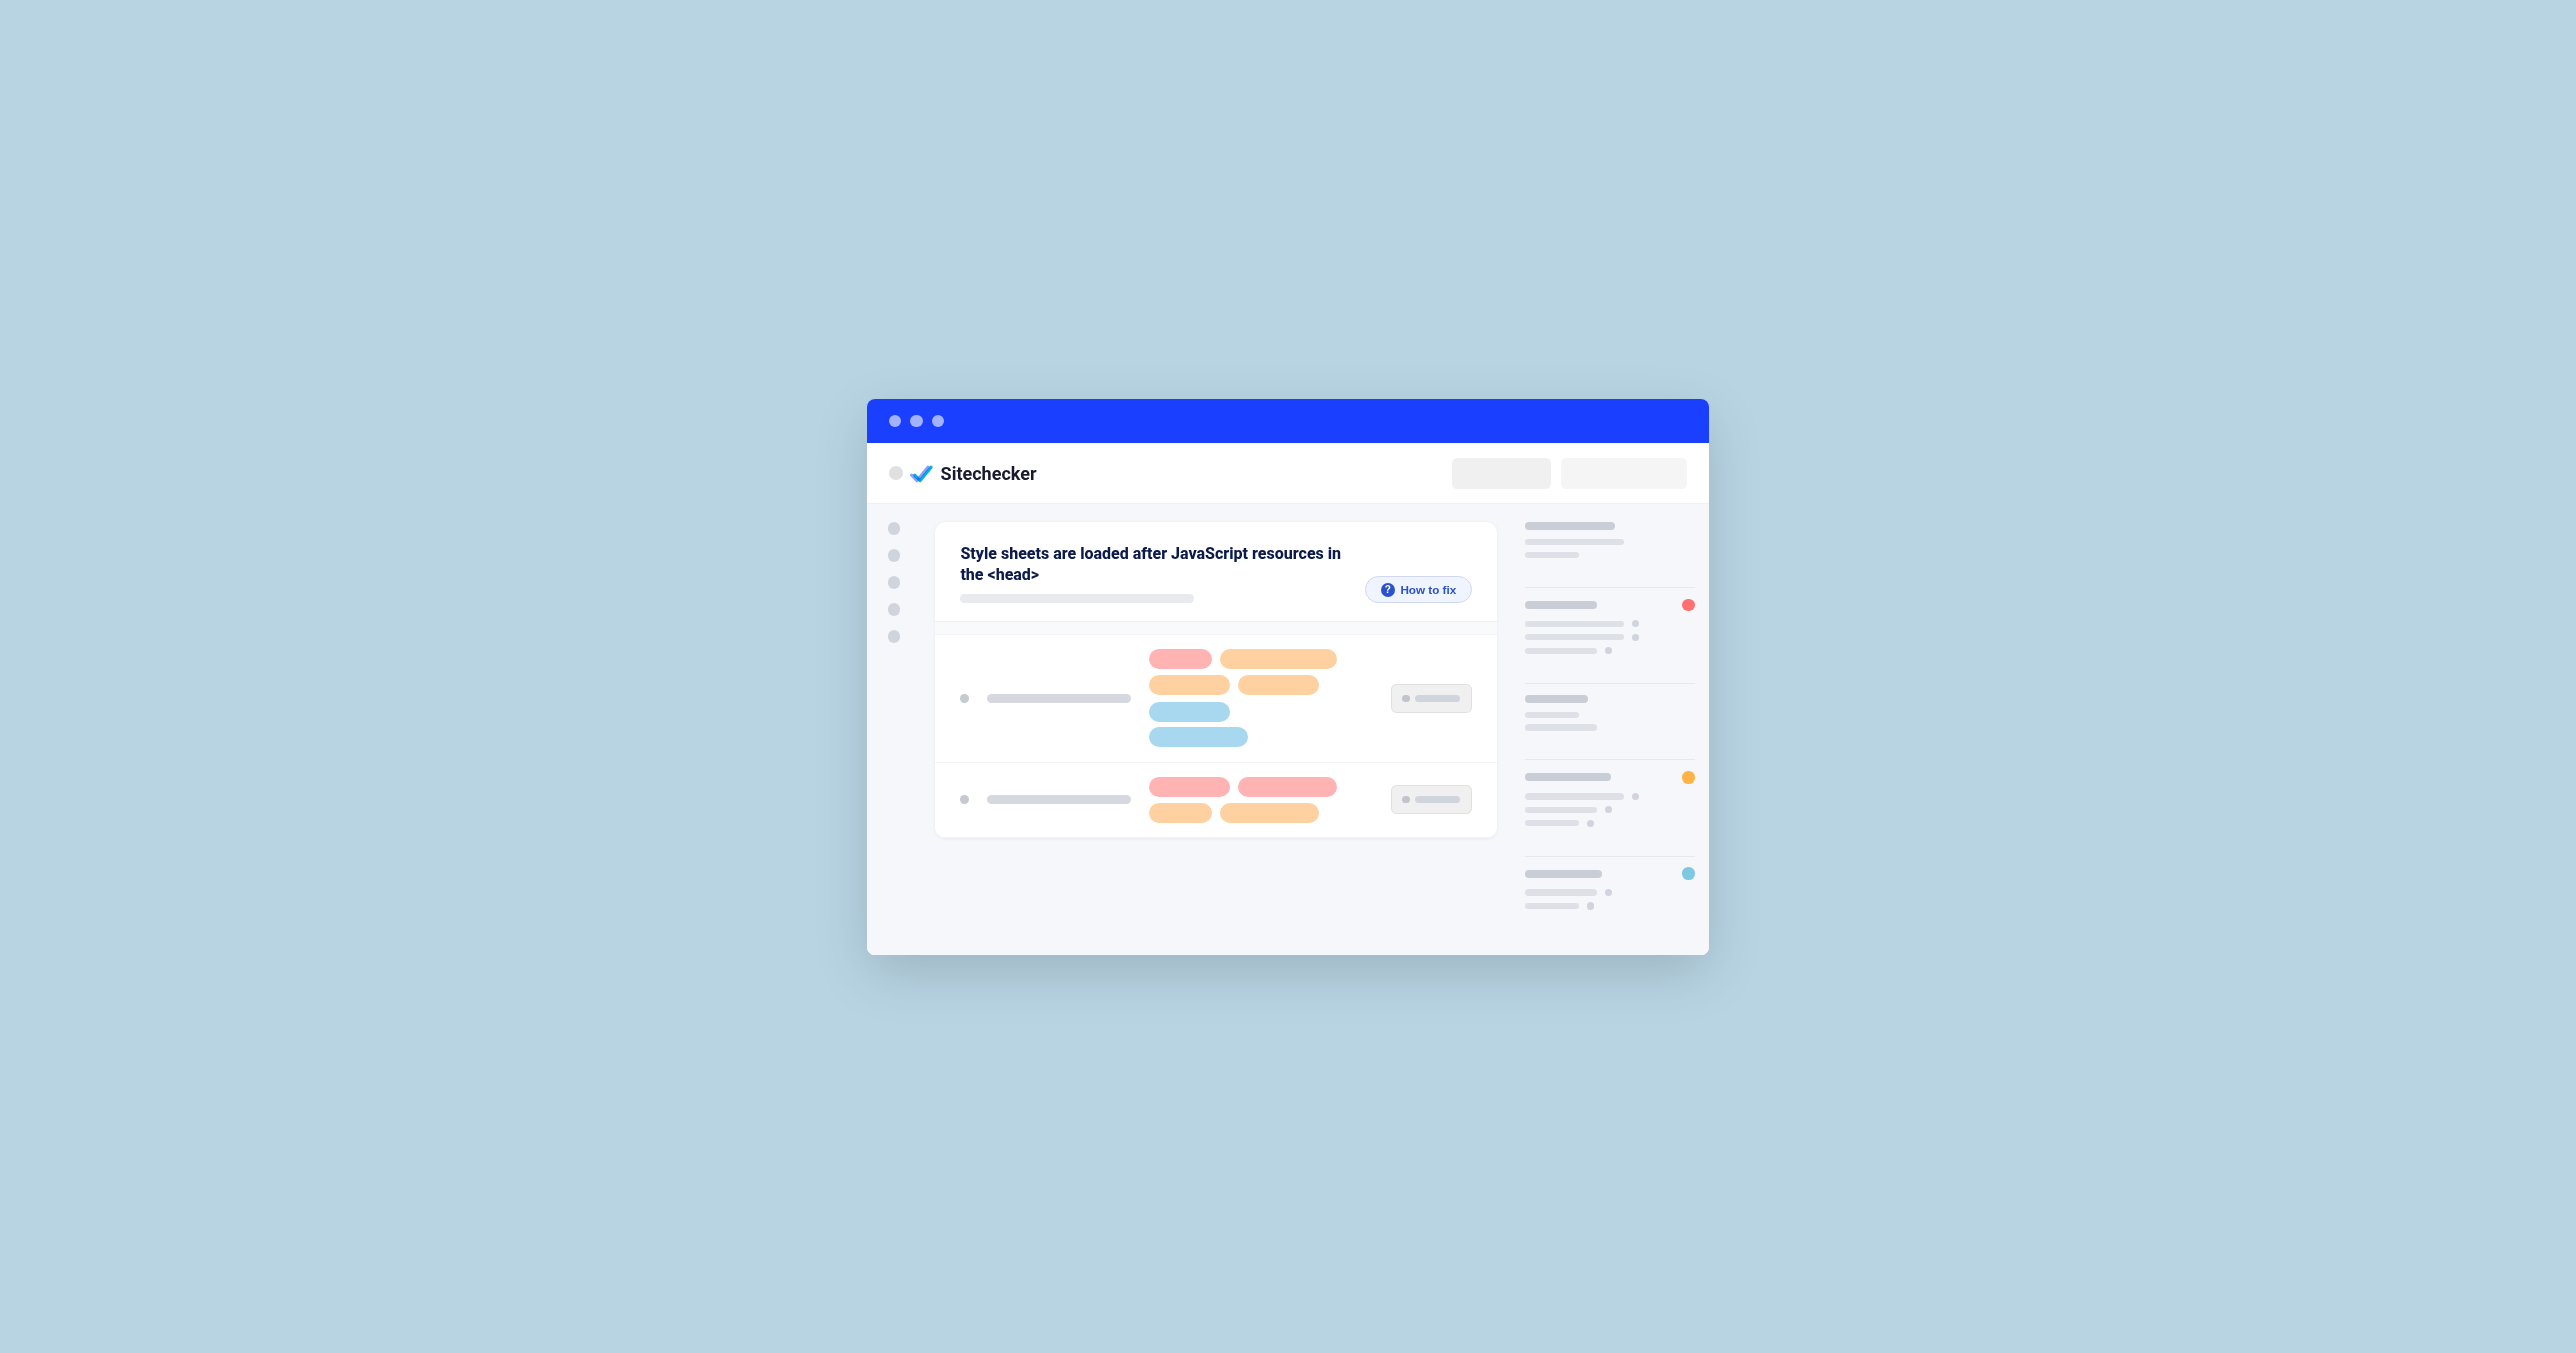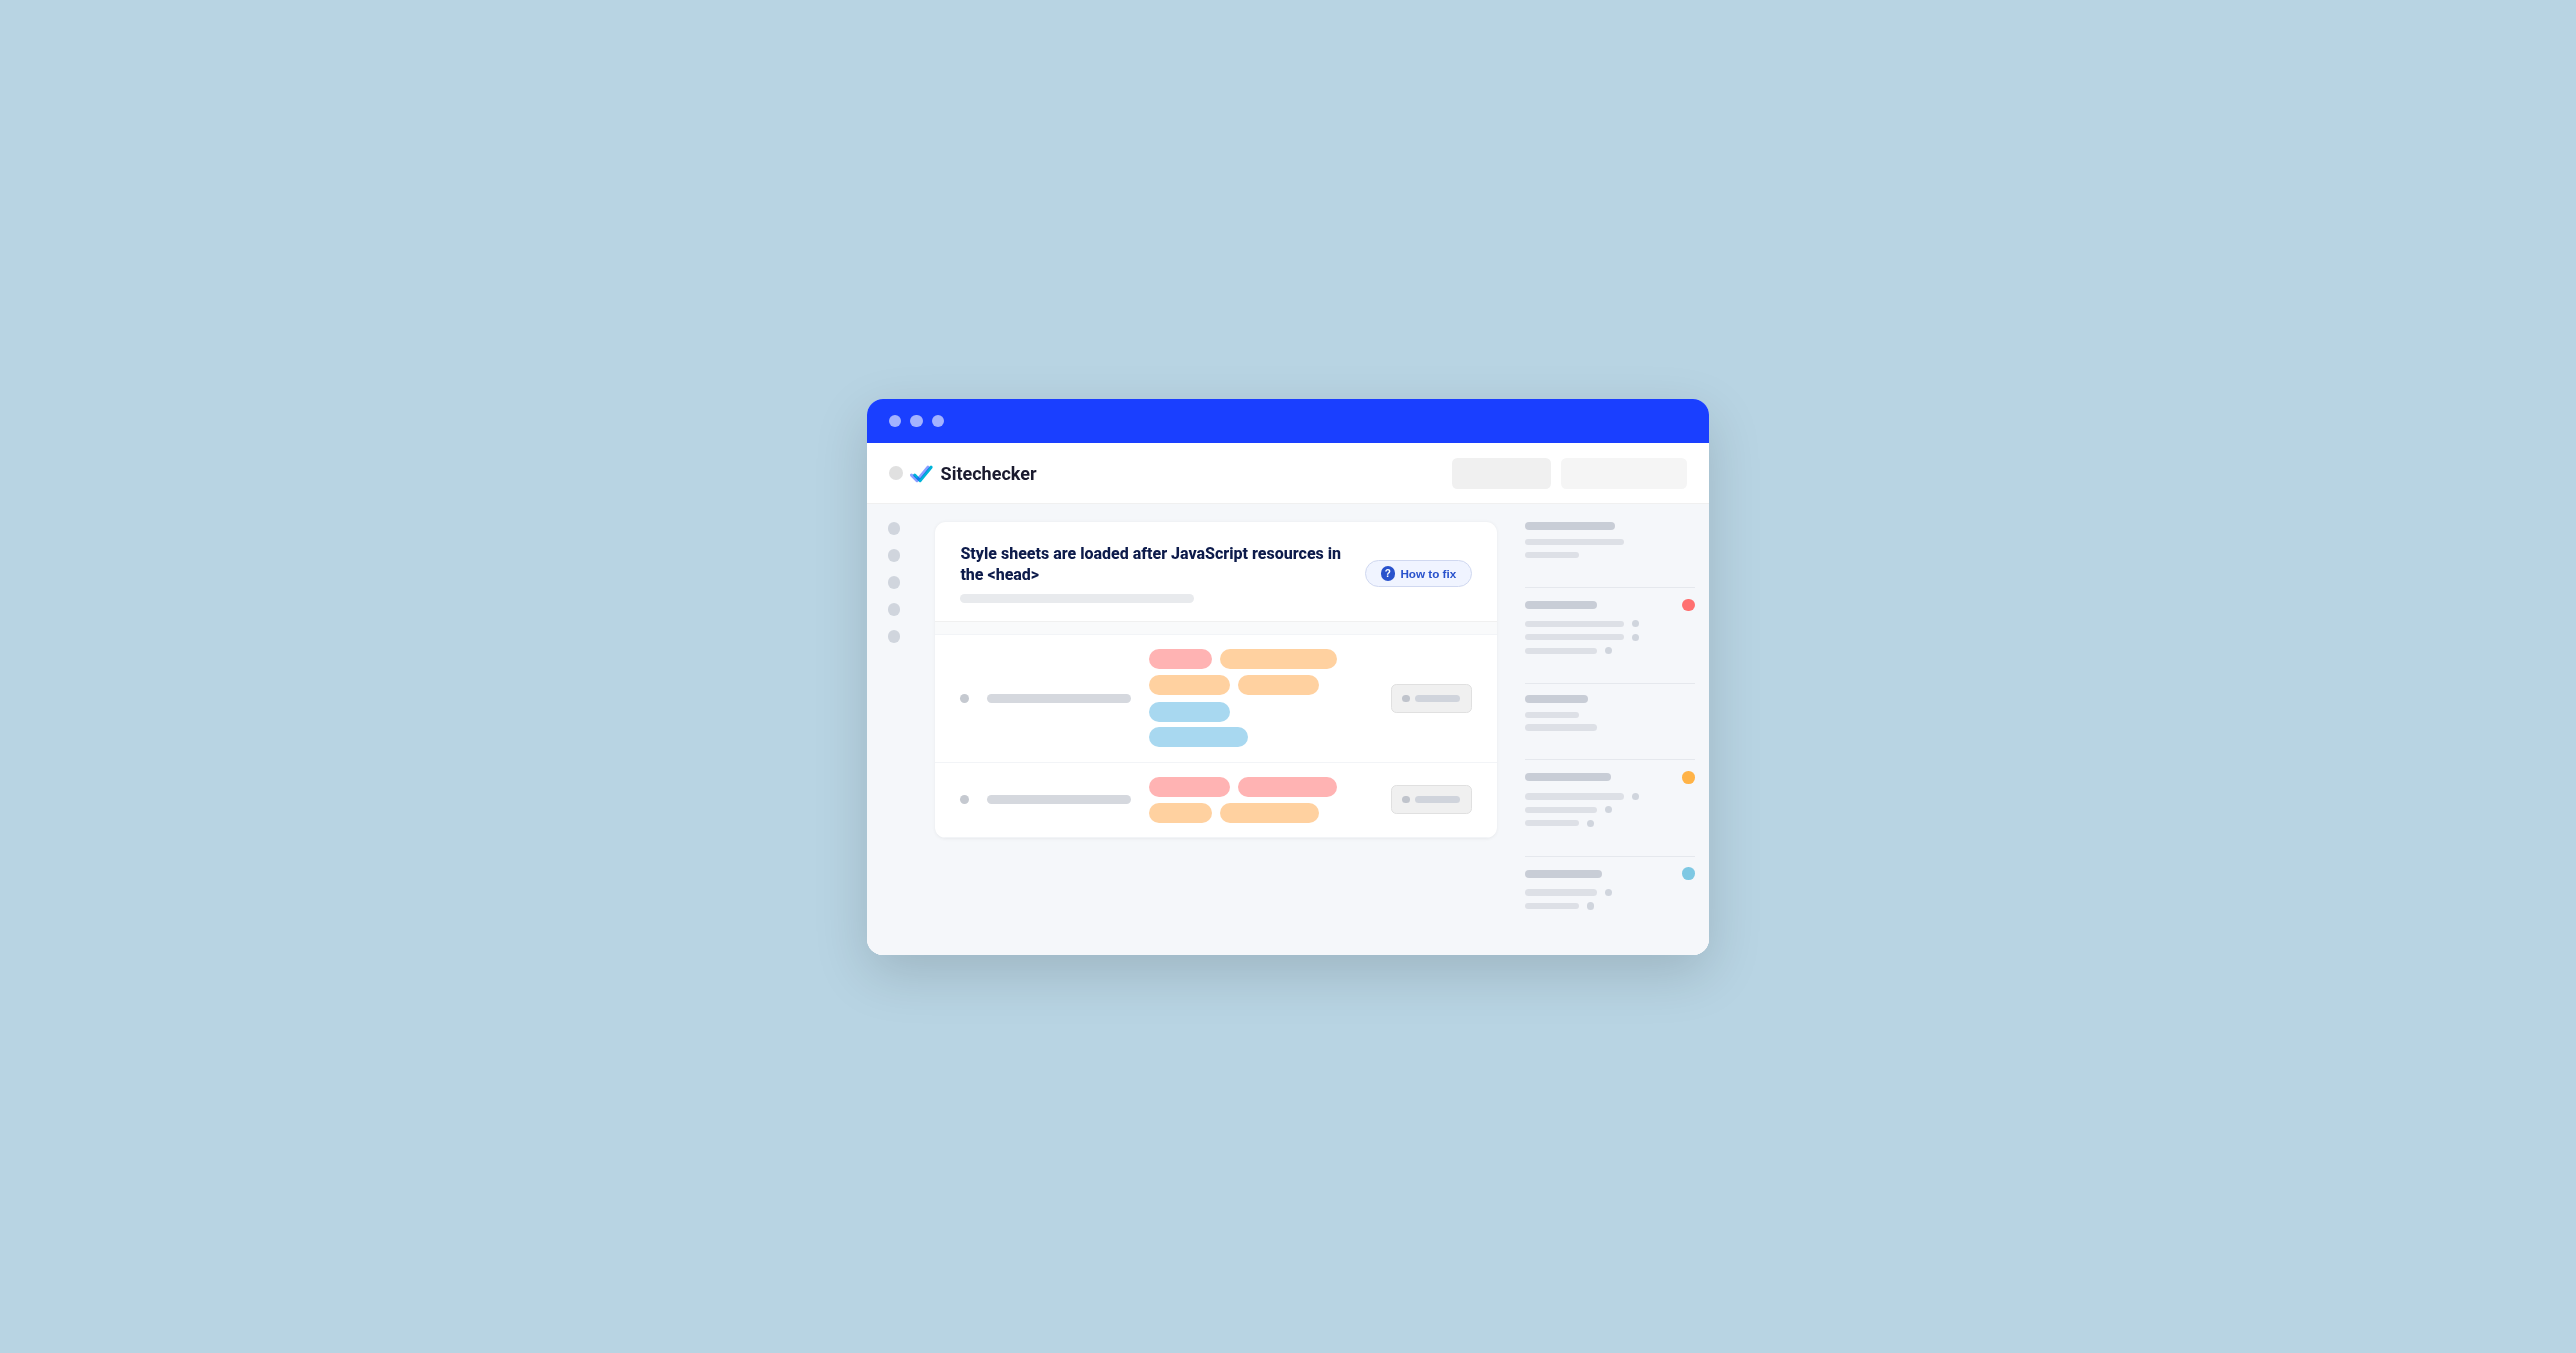--- a/index.html
+++ b/index.html
@@ -14,21 +14,21 @@
       background-color: #b8d4e3;
       display: flex;
       align-items: center;
       justify-content: center;
       font-family: -apple-system, BlinkMacSystemFont, 'Segoe UI', Roboto, sans-serif;
     }
 
     .browser-window {
       width: 842px;
       background: #ffffff;
-      border-radius: 16px;
+      border-radius: 8px;
       overflow: hidden;
       box-shadow: 0 18px 54px rgba(0,0,0,0.15);
     }
 
     .browser-titlebar {
       background: #1a3fff;
       padding: 16px 21.6px;
       display: flex;
       align-items: center;
       gap: 9px;
@@ -135,21 +135,21 @@
       background: #ffffff;
       border-radius: 10.8px;
       overflow: hidden;
       box-shadow: 0 0.9px 3.6px rgba(0,0,0,0.06);
     }
 
     .card-header {
       padding: 21.6px 25px 18px;
       border-bottom: 0.9px solid #f0f0f0;
       display: flex;
-      align-items: center;
+      align-items: flex-end;
       justify-content: space-between;
     }
 
     .card-title {
       font-size: 16px;
       font-weight: 800;
       color: #0d1b4b;
       line-height: 1.3;
       max-width: 433px;
     }

